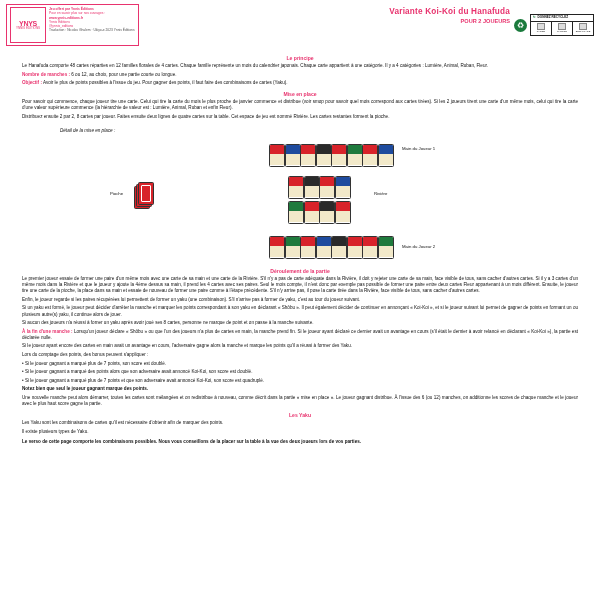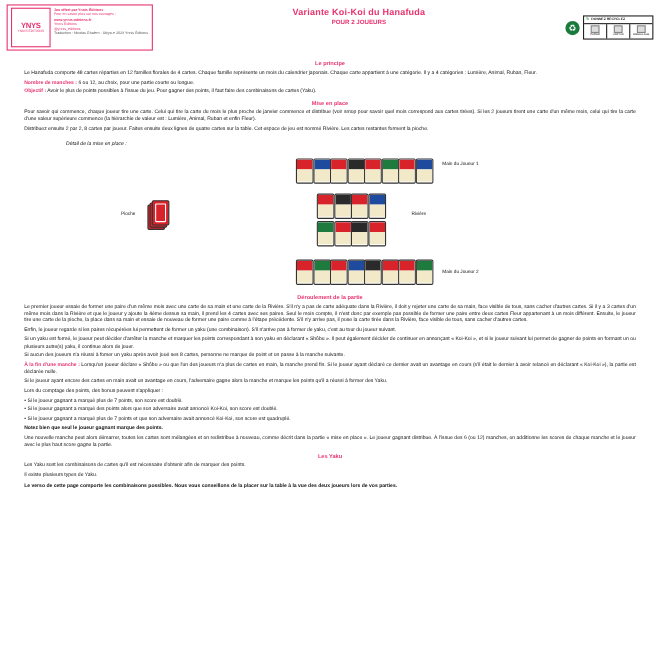--- a/index.html
+++ b/index.html
@@ -16,21 +16,21 @@
   
   .header{display:flex;align-items:stretch;padding:4px 6px 2px 6px;gap:4px;}
   .hdr-left{display:flex;align-items:flex-start;gap:3px;border:1px solid #e8336e;padding:2px 3px;background:#fff;}
   .logo-box{width:34px;height:34px;border:1px solid #e8336e;display:flex;align-items:center;justify-content:center;flex-direction:column;}
   .logo-mark{font-size:7px;color:#e8336e;font-weight:bold;line-height:7px;letter-spacing:-0.3px;}
   .logo-sub{font-size:3px;color:#e8336e;line-height:3.4px;text-align:center;}
   .hdr-left-txt{font-size:3.3px;line-height:4.3px;color:#e8336e;max-width:118px;}
   .hdr-left-txt .b{font-weight:bold;}
   .hdr-left-txt .gray{color:#555;}
 
-  .hdr-center{flex:1;text-align:center;padding-top:3px;}
+  .hdr-center{flex:1;text-align:right;padding-top:3px;}
   .doc-title{color:#e8336e;font-weight:bold;font-size:8.2px;letter-spacing:.2px;}
   .doc-sub{color:#e8336e;font-weight:bold;font-size:5.6px;margin-top:2px;}
 
   .hdr-right{display:flex;align-items:center;gap:3px;}
   .recycle-badge{width:13px;height:13px;border-radius:50%;background:#1a7a3c;color:#fff;font-size:8px;display:flex;align-items:center;justify-content:center;}
   .tri-box{border:1px solid #222;display:flex;flex-direction:column;width:62px;}
   .tri-top{display:flex;align-items:center;gap:2px;padding:1px 2px;border-bottom:1px solid #222;}
   .tri-top span{font-size:3.1px;font-weight:bold;line-height:3.4px;}
   .tri-arrows{font-size:5px;color:#1a7a3c;}
   .tri-bot{display:flex;}

